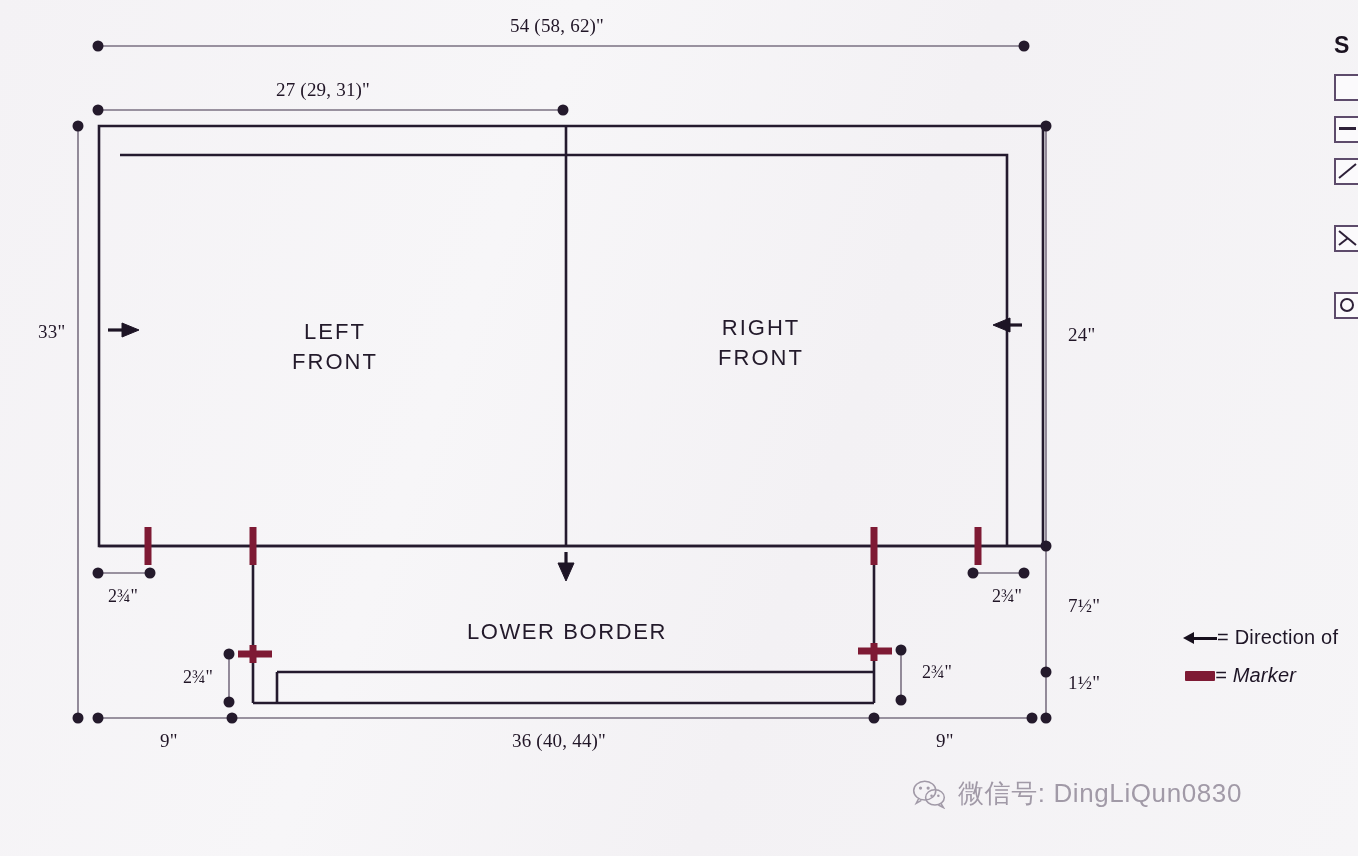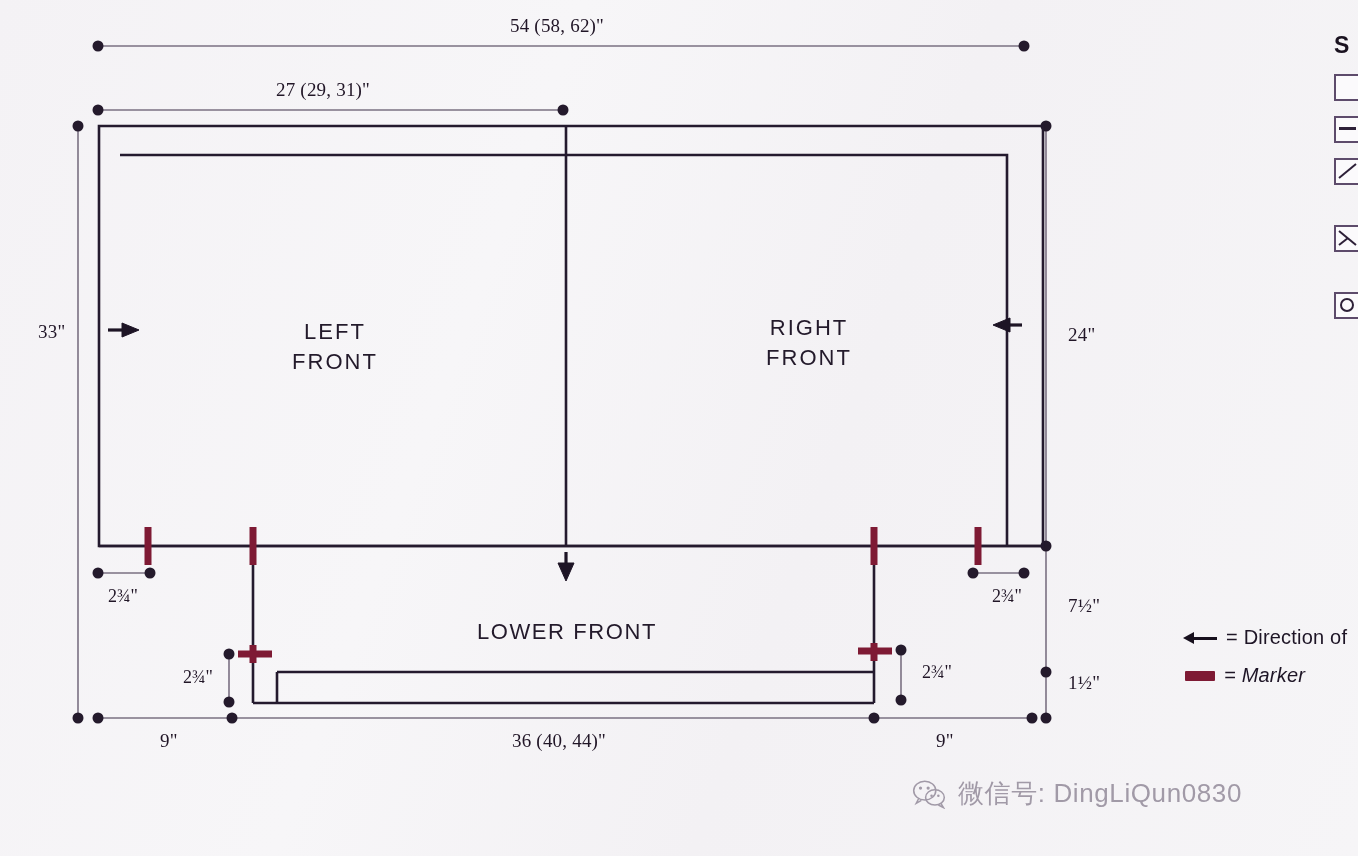--- a/index.html
+++ b/index.html
@@ -48,21 +48,21 @@
   .legend-text {
     font-family: "Liberation Sans", sans-serif;
     font-size: 20px;
     color: #1e1526;
     letter-spacing: 0.2px;
   }
   .legend-row {
     position: absolute;
     display: flex;
     align-items: center;
-    gap: 9px;
+    gap: 0;
   }
   .legend-arrow {
     display: inline-block;
     width: 34px;
     height: 14px;
     position: relative;
   }
   .legend-arrow::before {
     content: "";
     position: absolute;
@@ -263,26 +263,26 @@
 
   <div class="lbl dim" style="left:512px; top:731px;">36 (40, 44)"</div>
 
   <div class="lbl dim" style="left:936px; top:731px;">9"</div>
 
   <div class="lbl panel-label" style="left:250px; top:317px; width:170px;">
     <div>LEFT</div>
     <div>FRONT</div>
   </div>
 
-  <div class="lbl panel-label" style="left:724px; top:313px; width:170px;">
+  <div class="lbl panel-label" style="left:676px; top:313px; width:170px;">
     <div>RIGHT</div>
     <div>FRONT</div>
   </div>
 
-  <div class="lbl panel-label" style="left:452px; top:617px; width:230px; letter-spacing:1.6px;">LOWER FRONT</div>
+  <div class="lbl panel-label" style="left:452px; top:617px; width:230px; letter-spacing:1.6px;">LOWER BORDER</div>
 
   <div class="legend-row" style="left:1183px; top:626px;">
     <span class="legend-arrow"></span>
     <span class="legend-text">= Direction of</span>
   </div>
 
   <div class="legend-row" style="left:1185px; top:664px;font-style:italic;">
     <span class="legend-marker"></span>
     <span class="legend-text">= Marker</span>
   </div>

